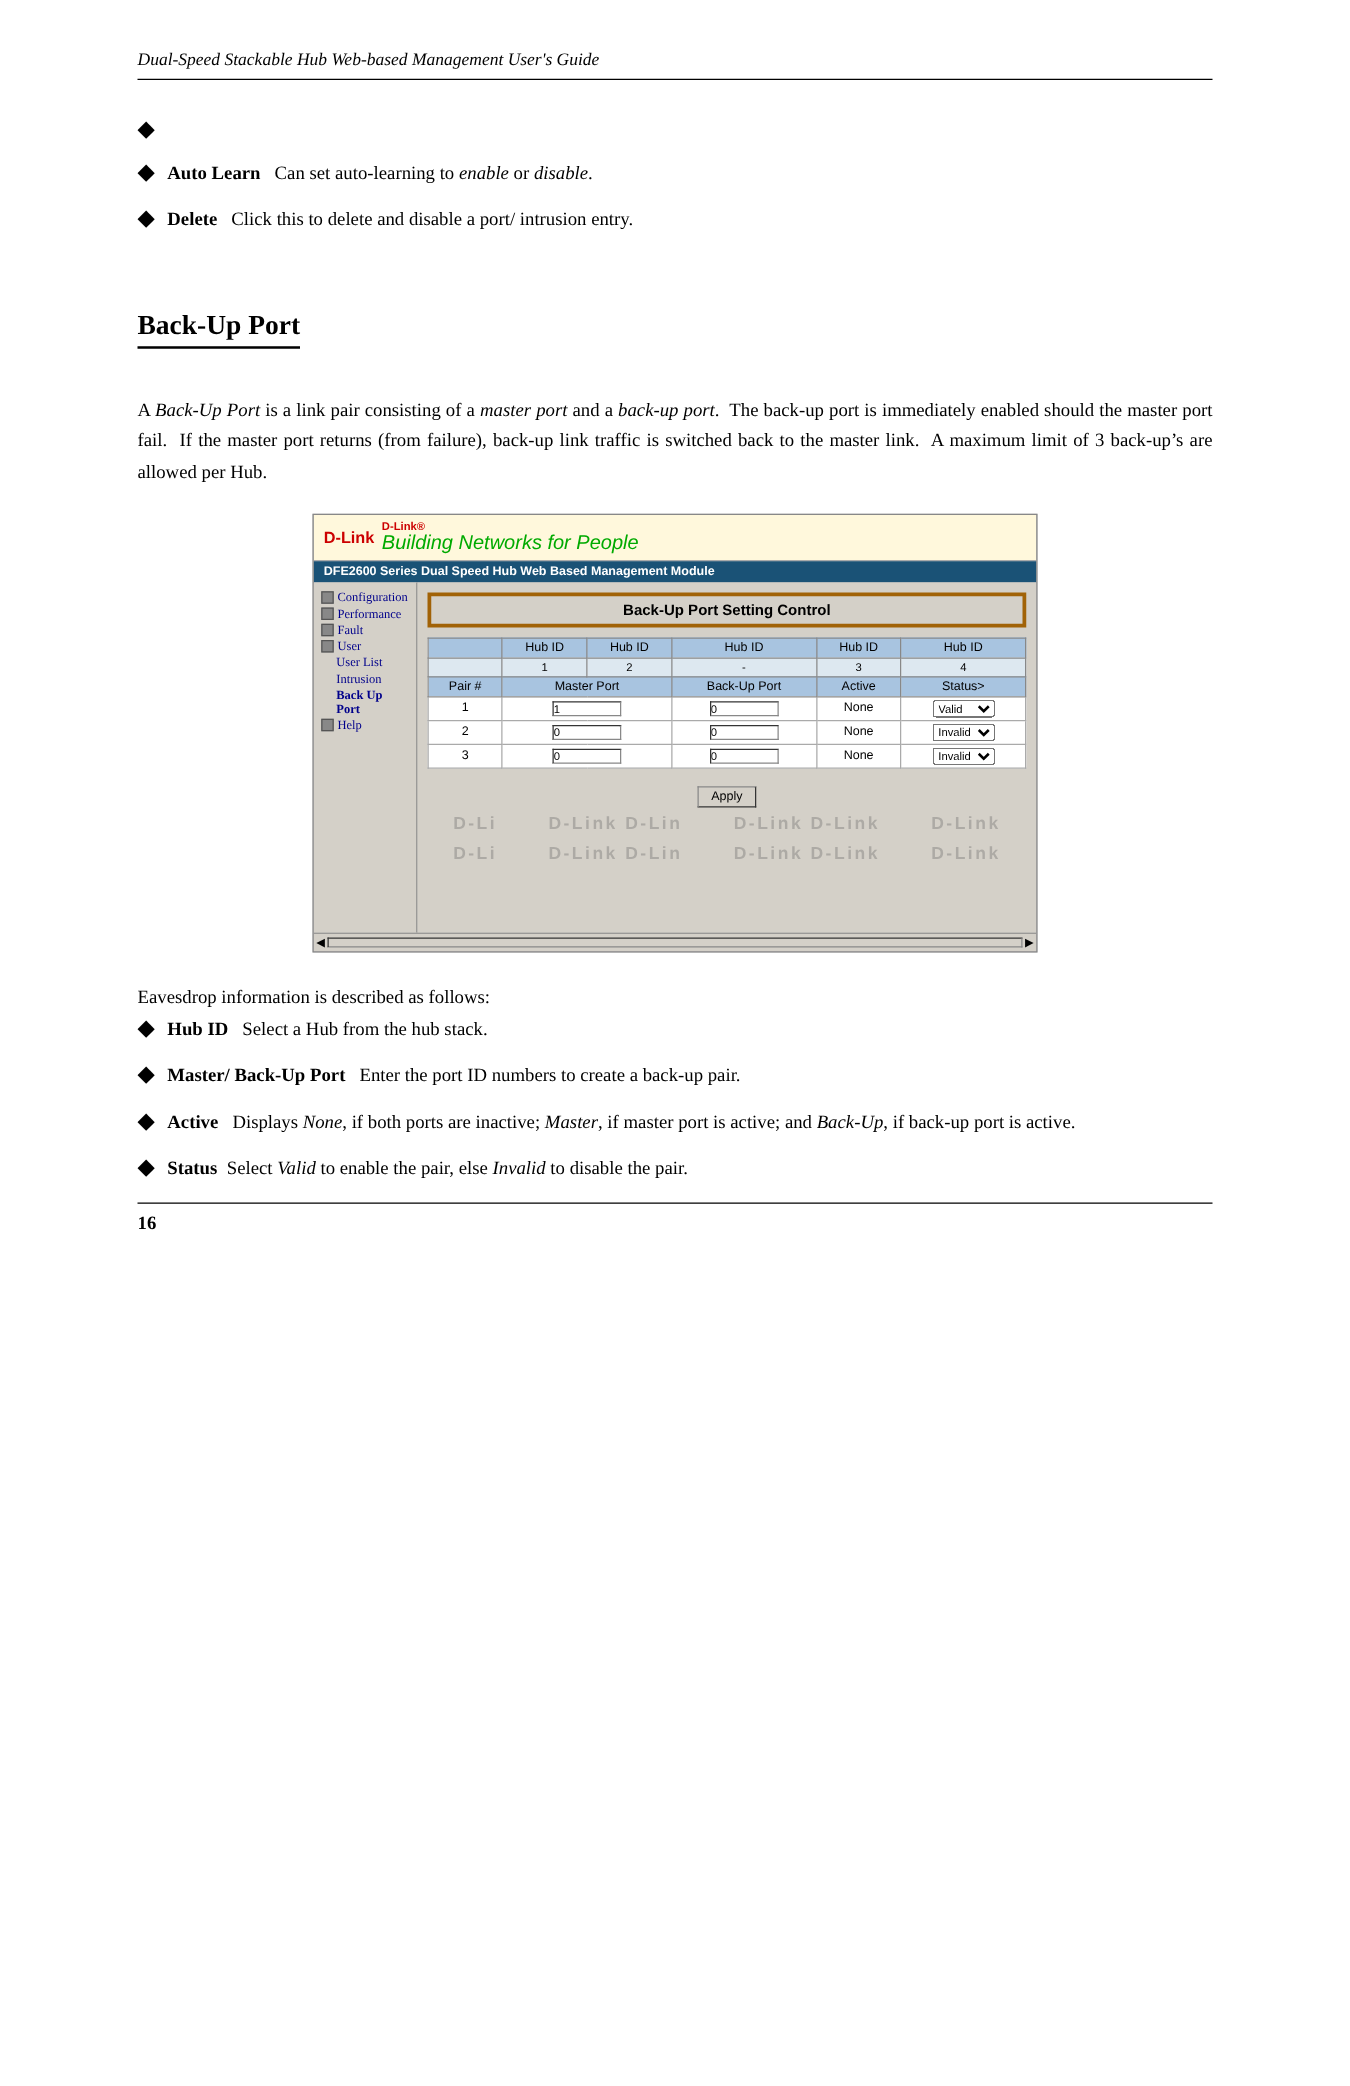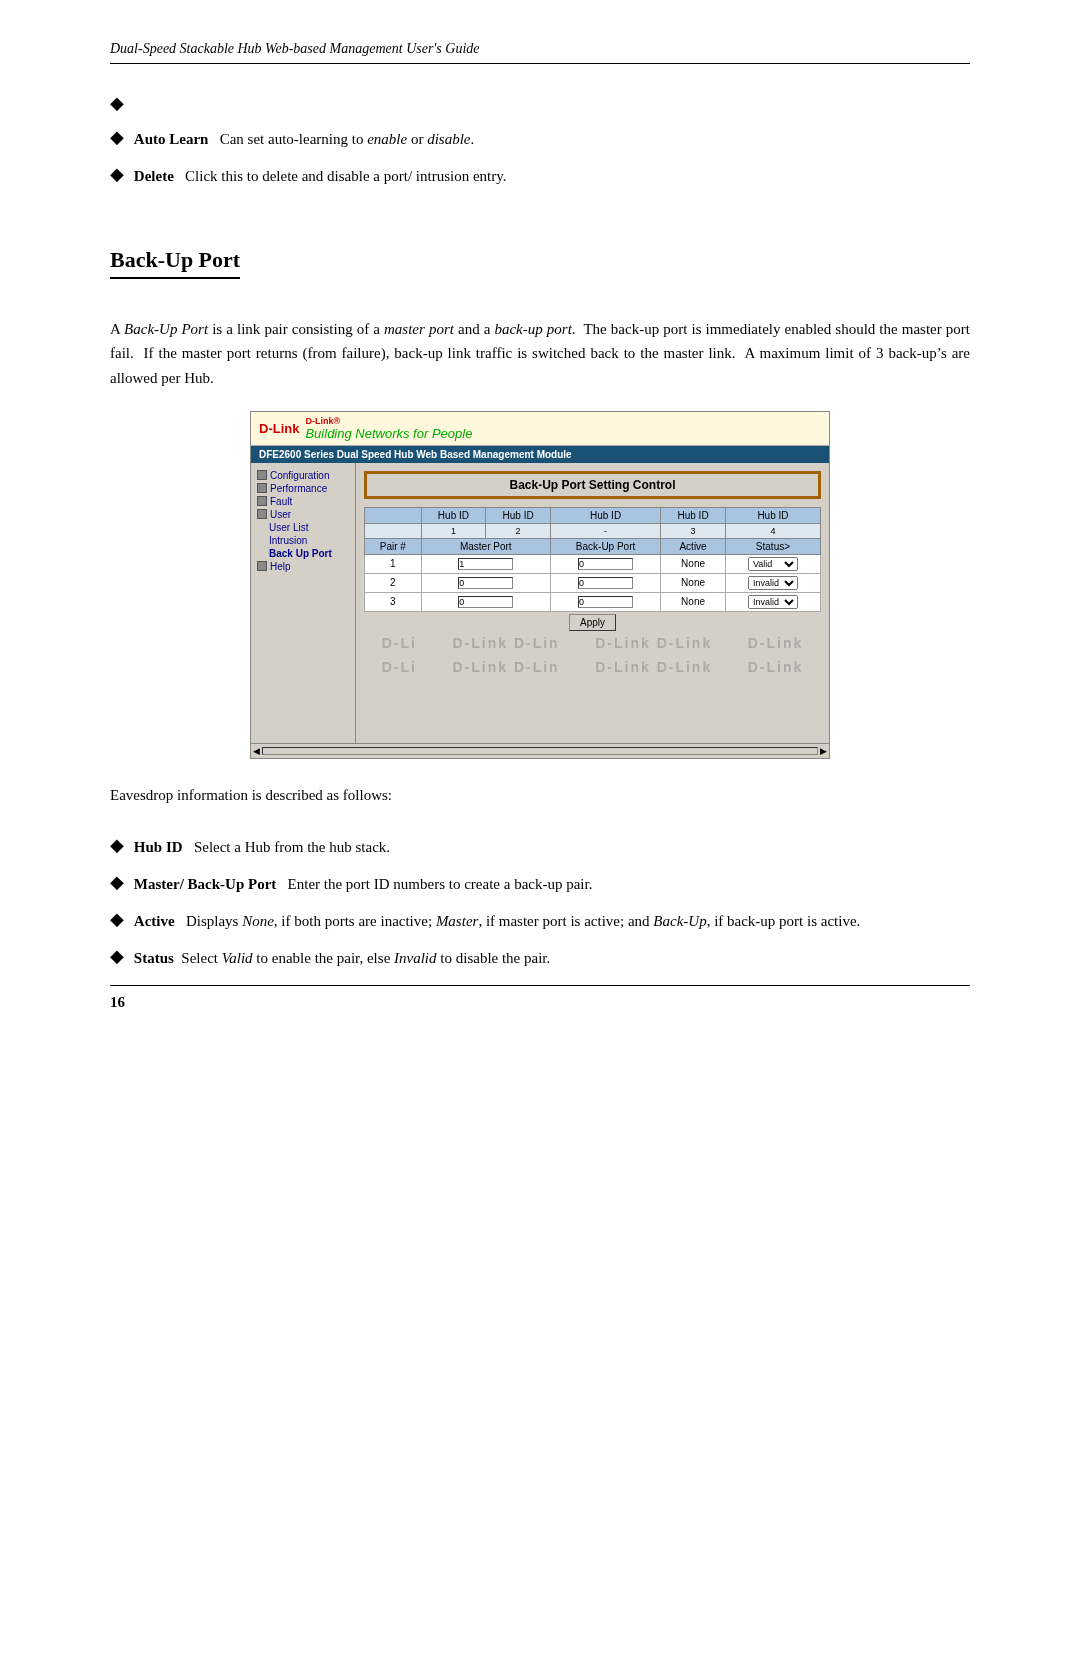--- a/index.html
+++ b/index.html
@@ -75,41 +75,42 @@
     }
     .ss-logo {
       font-weight: bold;
       color: #cc0000;
       font-size: 13px;
       margin-right: 6px;
       font-family: Arial, sans-serif;
     }
     .ss-tagline {
       color: #00aa00;
-      font-size: 13px;
+      font-size: 16px;
       font-style: italic;
     }
     .ss-menubar {
       background: #1a5276;
       color: #fff;
       padding: 3px 8px;
       font-size: 10px;
       font-weight: bold;
     }
     .ss-body {
       display: flex;
       background: #c0c0c0;
       min-height: 280px;
     }
     .ss-sidebar {
-      width: 105px;
+      width: 83px;
       background: #d4d0c8;
       padding: 6px 4px;
       border-right: 1px solid #888;
       flex-shrink: 0;
+      font-family: Liberation Serif, serif;
     }
     .ss-sidebar-item {
       font-size: 10px;
       color: #00008b;
       cursor: pointer;
       padding: 1px 2px;
       display: flex;
       align-items: center;
       gap: 3px;
     }
@@ -156,21 +157,21 @@
       font-size: 9px;
       border: 1px inset #888;
       background: #fff;
     }
     .ss-table select {
       font-size: 9px;
       width: 50px;
     }
     .ss-apply-row {
       text-align: center;
-      margin-top: 2px;
+      margin-top: 14px;
     }
     .ss-apply-btn {
       font-size: 10px;
       padding: 2px 10px;
       background: #d4d0c8;
       border: 1px outset #888;
       cursor: pointer;
     }
     .ss-watermark-row {
       display: flex;
@@ -359,21 +360,21 @@
       </div>
     </div>
 
     <div class="ss-scrollbar">
       <span style="cursor:pointer;">◀</span>
       <span style="flex:1; height:8px; background:#d4d0c8; margin:0 2px; border:1px inset #888;"></span>
       <span style="cursor:pointer;">▶</span>
     </div>
   </div>
 
-  <p class="body-para" style="margin-bottom:28px;">Eavesdrop information is described as follows:</p>
+  <p class="body-para" style="margin-bottom:2px;">Eavesdrop information is described as follows:</p>
 
   <div class="bullet-section">
     <span class="bullet">◆</span>
     <span class="bullet-text">
       <span class="bold">Hub ID</span>&nbsp;&nbsp;&nbsp;<span>Select a Hub from the hub stack.</span>
     </span>
   </div>
 
   <div class="bullet-section">
     <span class="bullet">◆</span>

